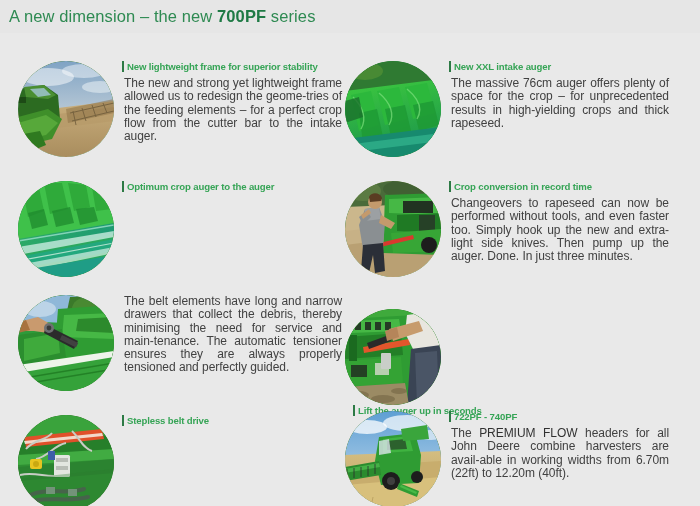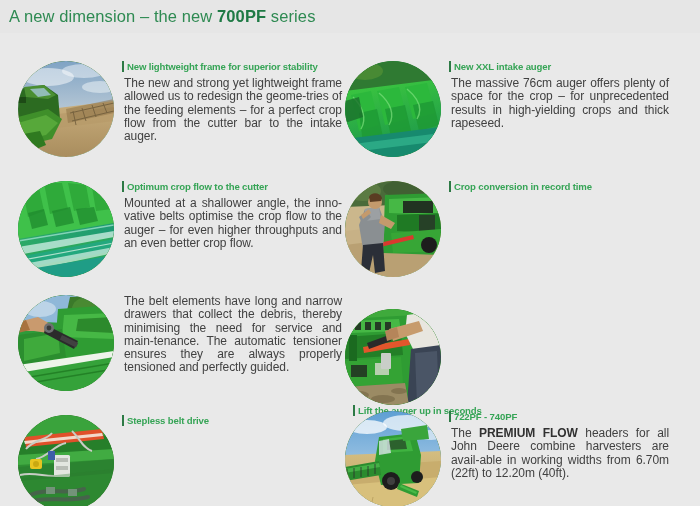--- a/index.html
+++ b/index.html
@@ -99,21 +99,21 @@
     height: 11px;
     background: #2d7a45;
   }
   .feature-body {
     font-size: 12px;
     line-height: 13.3px;
     color: #414141;
     text-align: justify;
     letter-spacing: -0.05px;
   }
-  .feature-body b { font-weight: 700; color: #313131; }
+  .feature-body b { font-weight: 400; color: #313131; }
 
   
   .f-l1 { top: 28px;  left: 18px; }
   .f-l2 { top: 148px; left: 18px; }
   .f-l3 { top: 262px; left: 18px; }
   .f-l4 { top: 382px; left: 18px; }
 
   .f-r1 { top: 28px;  left: 23px; }
   .f-r2 { top: 148px; left: 23px; }
   .f-r3 { top: 276px; left: 23px; flex-direction: column; }
@@ -219,22 +219,21 @@
               <path d="M0 76 L96 58 L96 70 L0 88 Z" fill="#23a87e"></path>
               <path d="M0 84 L96 66 L96 72 L0 92 Z" fill="#d8f0e6" opacity="0.7"></path>
               <path d="M0 90 L96 74 L96 96 L0 96 Z" fill="#1f9d86"></path>
               <line x1="0" y1="60" x2="96" y2="44" stroke="#8fd8c0" stroke-width="1.4" opacity="0.9"></line>
               <line x1="0" y1="80" x2="96" y2="62" stroke="#cfeede" stroke-width="1.2" opacity="0.8"></line>
             </g>
           </svg>
         </div>
       </div>
       <div class="feature-text">
-        <div class="feature-head">Optimum crop flow to the cutter</div>
-        <div class="feature-body">Mounted at a shallower angle, the inno-vative belts optimise the crop flow to the auger – for even higher throughputs and an even  better crop flow.</div>
+        <div class="feature-head">Optimum crop auger to the auger</div>
       </div>
     </div>
 
     <div class="feature f-l3">
       <div class="thumb-wrap">
         <div class="thumb">
           <svg width="96" height="96" viewBox="0 0 96 96">
             <defs>
                 <clipPath id="cL3">
                   <circle cx="48" cy="48" r="48"></circle>
@@ -417,20 +416,21 @@
               <path d="M36 34 L50 42 L46 48 L34 42 Z" fill="#c49a6c"></path>
               <path d="M14 36 L22 30 L26 36 L18 44 Z" fill="#8a8f92"></path>
               <path d="M16 34 L24 28 L26 32 L18 38 Z" fill="#c49a6c"></path>
               <path d="M18 64 L38 62 L40 90 L30 92 L28 74 L24 92 L16 90 Z" fill="#2b2f38"></path>
             </g>
           </svg>
         </div>
       </div>
       <div class="feature-text">
         <div class="feature-head">Crop conversion in record time</div>
+        <div class="feature-body">Changeovers to rapeseed can now be performed without tools, and even faster too. Simply hook up the new and extra-light side knives. Then pump up the auger. Done. In just three minutes.</div>
       </div>
     </div>
 
     <div class="feature f-r3">
       <div class="thumb-wrap">
         <div class="thumb">
           <svg width="96" height="96" viewBox="0 0 96 96">
             <defs>
                 <clipPath id="cR3">
                   <circle cx="48" cy="48" r="48"></circle>

